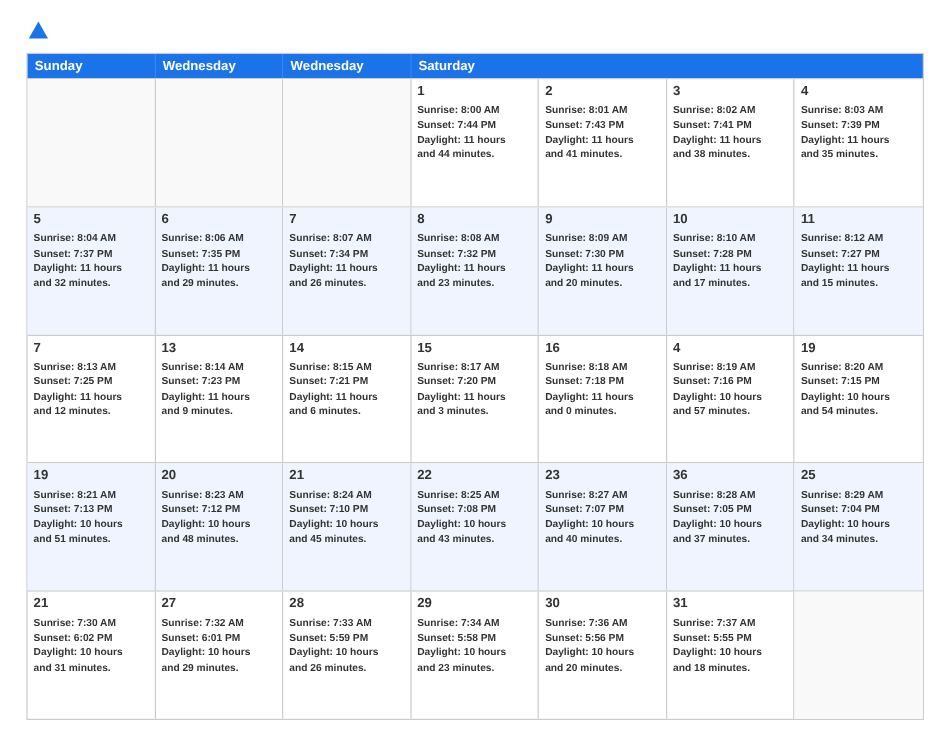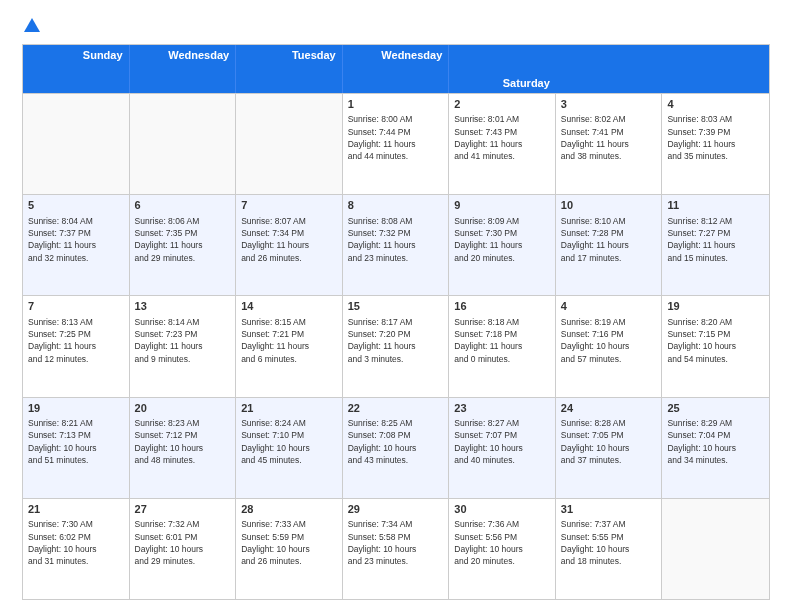--- a/index.html
+++ b/index.html
@@ -71,26 +71,25 @@
     .cal-header {
       display: grid;
       grid-template-columns: repeat(7, 1fr);
       background: #1a73e8;
     }
     .cal-header-cell {
       color: #fff;
       font-size: 11px;
       font-weight: bold;
       padding: 4px 6px;
-      text-align: right;
+      text-align: left;
       border-right: 1px solid #3a83f0;
     }
     .cal-header-cell:last-child {
       border-right: none;
-      margin-top: 28px;
     }
     .cal-body {
       flex: 1;
       display: flex;
       flex-direction: column;
     }
     .cal-row {
       display: grid;
       grid-template-columns: repeat(7, 1fr);
       flex: 1;
@@ -116,20 +115,21 @@
     .day-num {
       font-size: 11px;
       font-weight: bold;
       margin-bottom: 1px;
       display: block;
     }
     .cell-text {
       font-size: 8.5px;
       line-height: 1.45;
       color: #333;
+      font-weight: bold;
     }
   </style>
 </head>
 <body>
 
 <div class="page">
   <div class="header">
     <div class="logo">
       <div class="logo-text">
         <span class="logo-general"></span>
@@ -140,21 +140,20 @@
     <div class="title-block">
       <div class="month-title"></div>
       <div class="location"></div>
     </div>
   </div>
 
   <div class="calendar">
     <div class="cal-header">
     <div class="cal-header-cell">Sunday</div>
         <div class="cal-header-cell">Wednesday</div>
-        <div class="cal-header-cell">Tuesday</div>
         <div class="cal-header-cell">Wednesday</div>
         <div class="cal-header-cell">Saturday</div>
       </div>
     <div class="cal-body">
     <div class="cal-row">
           <div class="cal-cell empty"></div>
           <div class="cal-cell empty"></div>
           <div class="cal-cell empty"></div>
           <div class="cal-cell">
             <span class="day-num">1</span>
@@ -248,21 +247,21 @@
           </div>
           <div class="cal-cell alt-row">
             <span class="day-num">22</span>
             <div class="cell-text">Sunrise: 8:25 AM<br>Sunset: 7:08 PM<br>Daylight: 10 hours<br>and 43 minutes.</div>
           </div>
           <div class="cal-cell alt-row">
             <span class="day-num">23</span>
             <div class="cell-text">Sunrise: 8:27 AM<br>Sunset: 7:07 PM<br>Daylight: 10 hours<br>and 40 minutes.</div>
           </div>
           <div class="cal-cell alt-row">
-            <span class="day-num">24</span>
+            <span class="day-num">36</span>
             <div class="cell-text">Sunrise: 8:28 AM<br>Sunset: 7:05 PM<br>Daylight: 10 hours<br>and 37 minutes.</div>
           </div>
           <div class="cal-cell alt-row">
             <span class="day-num">25</span>
             <div class="cell-text">Sunrise: 8:29 AM<br>Sunset: 7:04 PM<br>Daylight: 10 hours<br>and 34 minutes.</div>
           </div>
         </div>
         <div class="cal-row">
           <div class="cal-cell">
             <span class="day-num">21</span>

